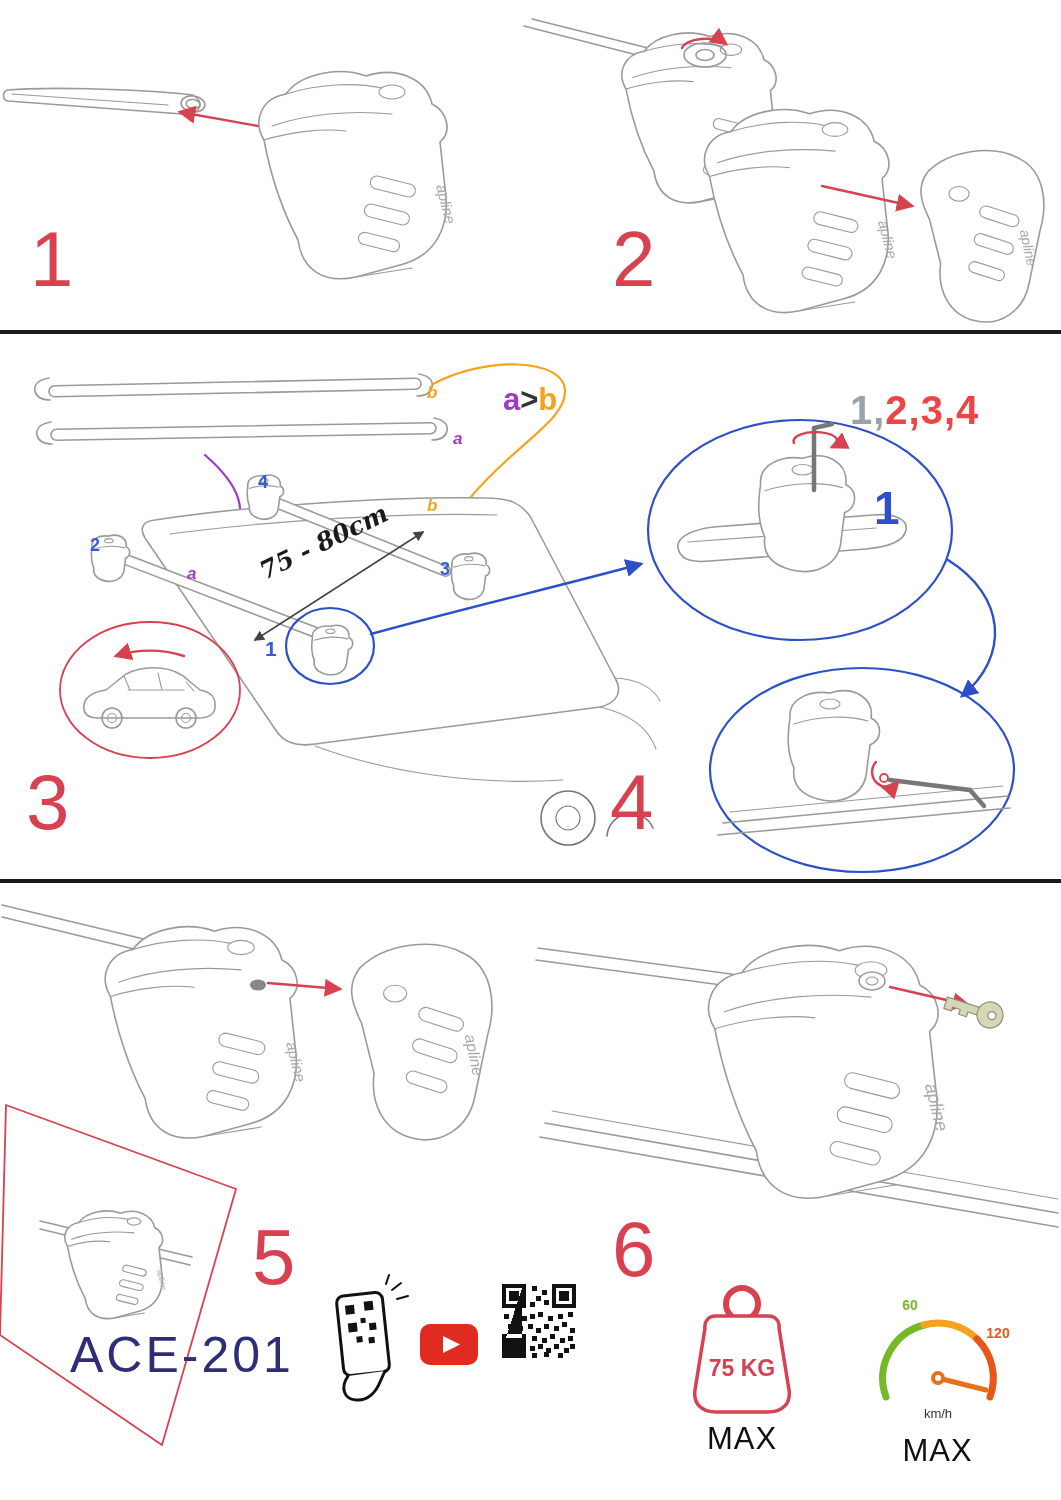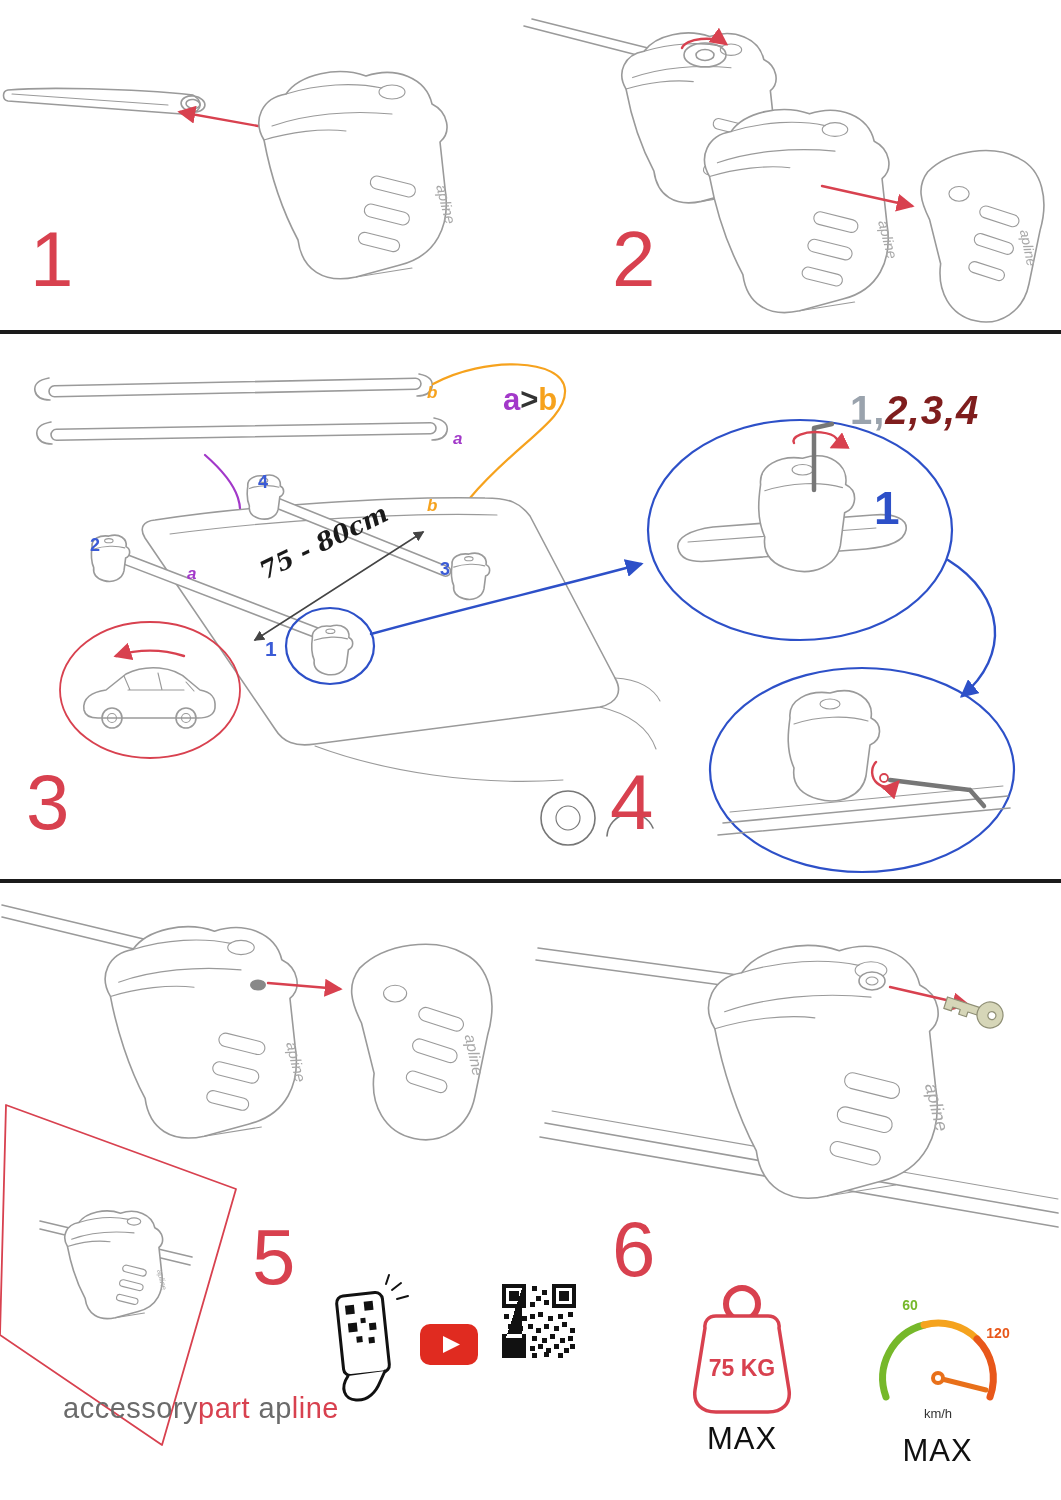--- a/index.html
+++ b/index.html
@@ -29,21 +29,21 @@
   .lbl-blue   { fill:#3b5bd6; font-size:18px; font-weight:700; stroke:none; }
   .lbl-blue-lg{ fill:#3b5bd6; font-size:21px; font-weight:700; stroke:none; }
   .lbl-purple { fill:#a238c9; font-size:17px; font-weight:700; font-style:italic; stroke:none; }
   .lbl-orange { fill:#f6a21d; font-size:17px; font-weight:700; font-style:italic; stroke:none; }
   .big-blue   { fill:#2d50c8; font-size:46px; font-weight:700; stroke:none; }
   .measure    { fill:#1a1a1a; font-size:25px; font-style:italic; font-weight:700; font-family:"DejaVu Serif", serif; stroke:none; }
   .note-a  { fill:#a238c9; } .note-gt { fill:#333333; } .note-b { fill:#f6a21d; }
   .order-note { font-size:31px; font-weight:700; stroke:none; }
 
   .seq-note { font-size:40px; font-weight:600; letter-spacing:1px; }
-  .seq-gray { color:#9aa3ad; } .seq-blue { color:#7f1d1d;font-style:italic; }
+  .seq-gray { color:#9aa3ad; } .seq-blue { color:#ef4444; }
 
   .divider { position:absolute; left:0; width:1061px; height:4px; background:#1b1b1b; }
 
   .model-name { position:absolute; color:#2e2d78; font-size:50px; letter-spacing:3px; font-weight:400; }
   .maker-line { position:absolute; font-size:29px; letter-spacing:0.5px; font-weight:400; }
   .txt-gray { color:#6b6b6b; } .txt-red { color:#d8414f; }
 
   .badge { position:absolute; display:flex; flex-direction:column; align-items:center; }
   .badge .max { font-size:31px; color:#101010; letter-spacing:1px; margin-top:6px; font-weight:500; }
 
@@ -267,21 +267,21 @@
     </g>
     <path class="arrow-red" d="M370,94 L448,112" marker-end="url(#arr-red)"></path>
     <g transform="translate(470,122) rotate(18)">
       <path d="M-46,-4 L-10,-4 L-10,4 L-22,4 L-22,9 L-30,9 L-30,4 L-38,4 L-38,8 L-46,8 Z" style="fill:#d6d6b8; stroke:#8f8f75; stroke-width:1.2;"></path>
       <circle cx="0" cy="0" r="13" style="fill:#d6d6b8; stroke:#8f8f75; stroke-width:1.2;"></circle>
       <circle cx="2" cy="0" r="4" style="fill:#fff; stroke:#8f8f75; stroke-width:1.2;"></circle>
     </g>
   </svg>
   <div class="step-num" style="left:612px; top:1210px;">6</div>
 
-  <div class="maker-line" style="left:63px; top:1392px;"><span class="txt-gray">accessory</span><span class="txt-red">part</span><span>&nbsp;</span><span class="txt-gray">ap</span><span class="txt-red">line</span></div>
+  <div class="model-name" style="left:70px; top:1326px;">ACE-201</div>
 
   <svg class="ill" style="left:318px; top:1280px;" width="100" height="130" viewBox="0 0 100 130">
     <g style="stroke:#111; stroke-width:3; fill:#fff; stroke-linejoin:round; stroke-linecap:round;">
       <rect x="22" y="14" width="46" height="80" rx="7" transform="rotate(-6 45 54)"></rect>
       <path d="M74,10 l9,-7 M79,19 l11,-3 M68,4 l3,-9" style="fill:none; stroke-width:2;"></path>
       <path d="M30,96 C22,108 26,119 38,120 C50,121 58,112 62,102 L67,91"></path>
     </g>
     <g style="fill:#111;" transform="rotate(-6 45 54)">
       <rect x="30" y="24" width="9" height="9"></rect>
         <rect x="49" y="22" width="9" height="9"></rect>

